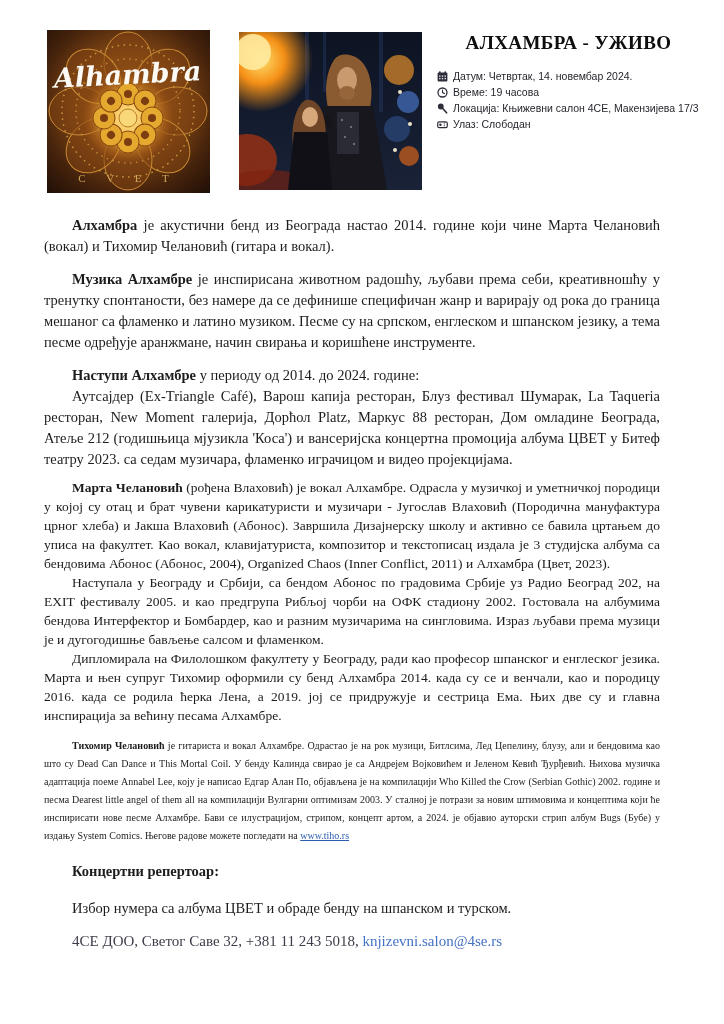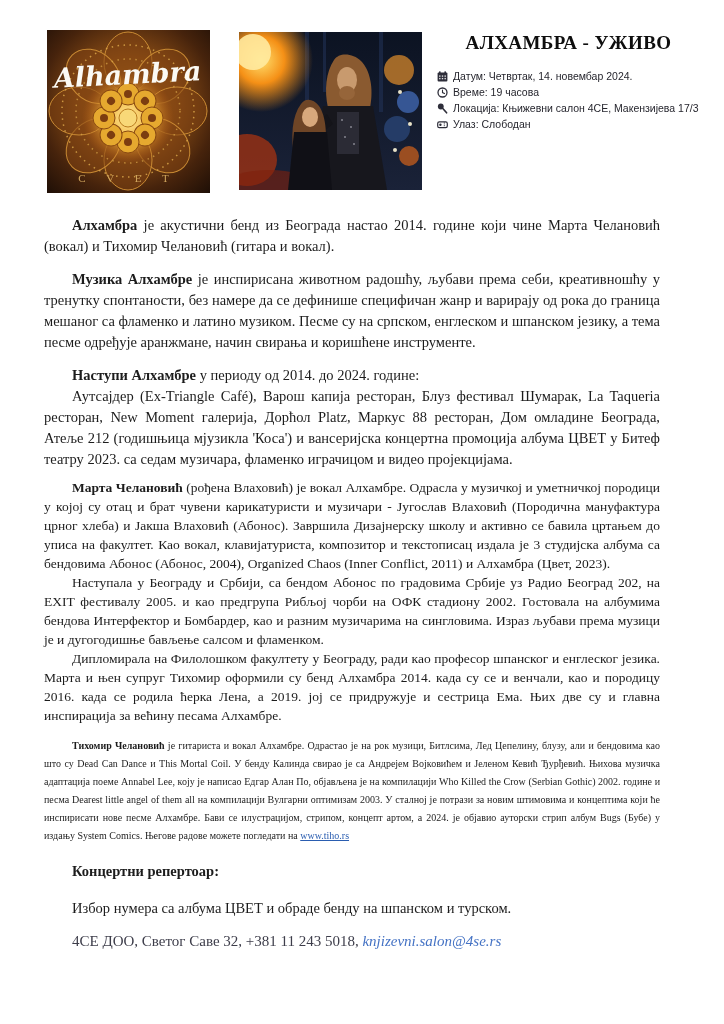--- a/index.html
+++ b/index.html
@@ -21,21 +21,21 @@
   .tight{font-size:13.5px;line-height:19px;}
   .gap-sm{margin-top:8px;}
   .medium{font-size:10px;line-height:18px;}
   .gap-md{margin-top:16px;}
   .gap-reper{margin-top:16px;}
   .lead{font-weight:bold;}
   .bold{font-weight:bold;}
   .link{color:#2a5db0;text-decoration:underline;}
   .contact-heading{margin:12px 0 0;text-indent:28px;font-size:18px;line-height:24px;font-weight:bold;color:#111;font-family:"Liberation Serif",serif;}
   .contact-line{margin-top:12px;font-size:15px;line-height:21px;color:#3d3d4a;}
-  .email{color:#4472c4;text-decoration:none;font-style:italic;}
+  .email{color:#4472c4;text-decoration:none;}
 </style>
 </head>
 <body>
 
 <div class="page">
 
   <header class="top">
 
     <figure class="cover-fig">
       <svg viewBox="0 0 163 163" xmlns="http://www.w3.org/2000/svg">

